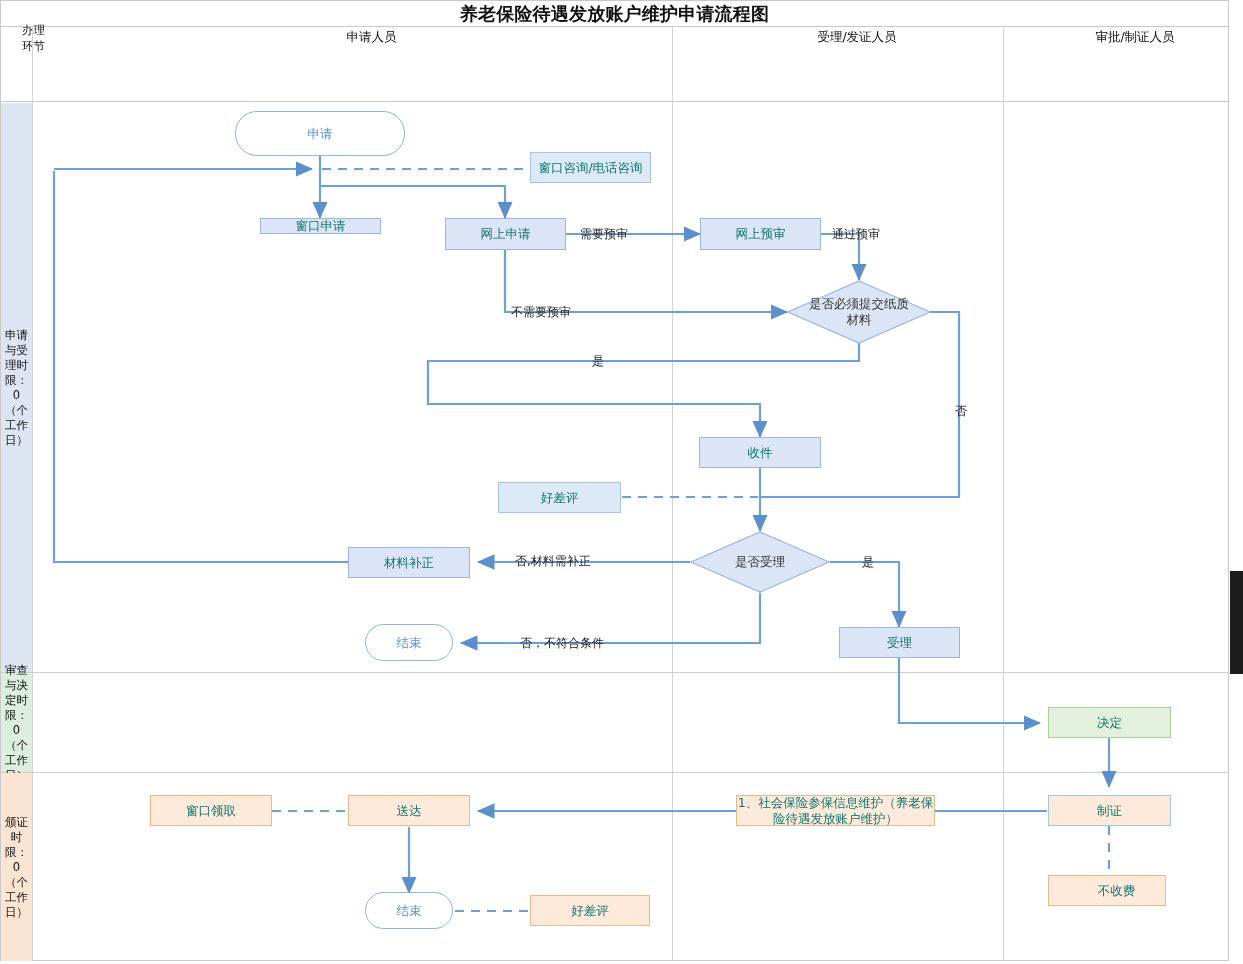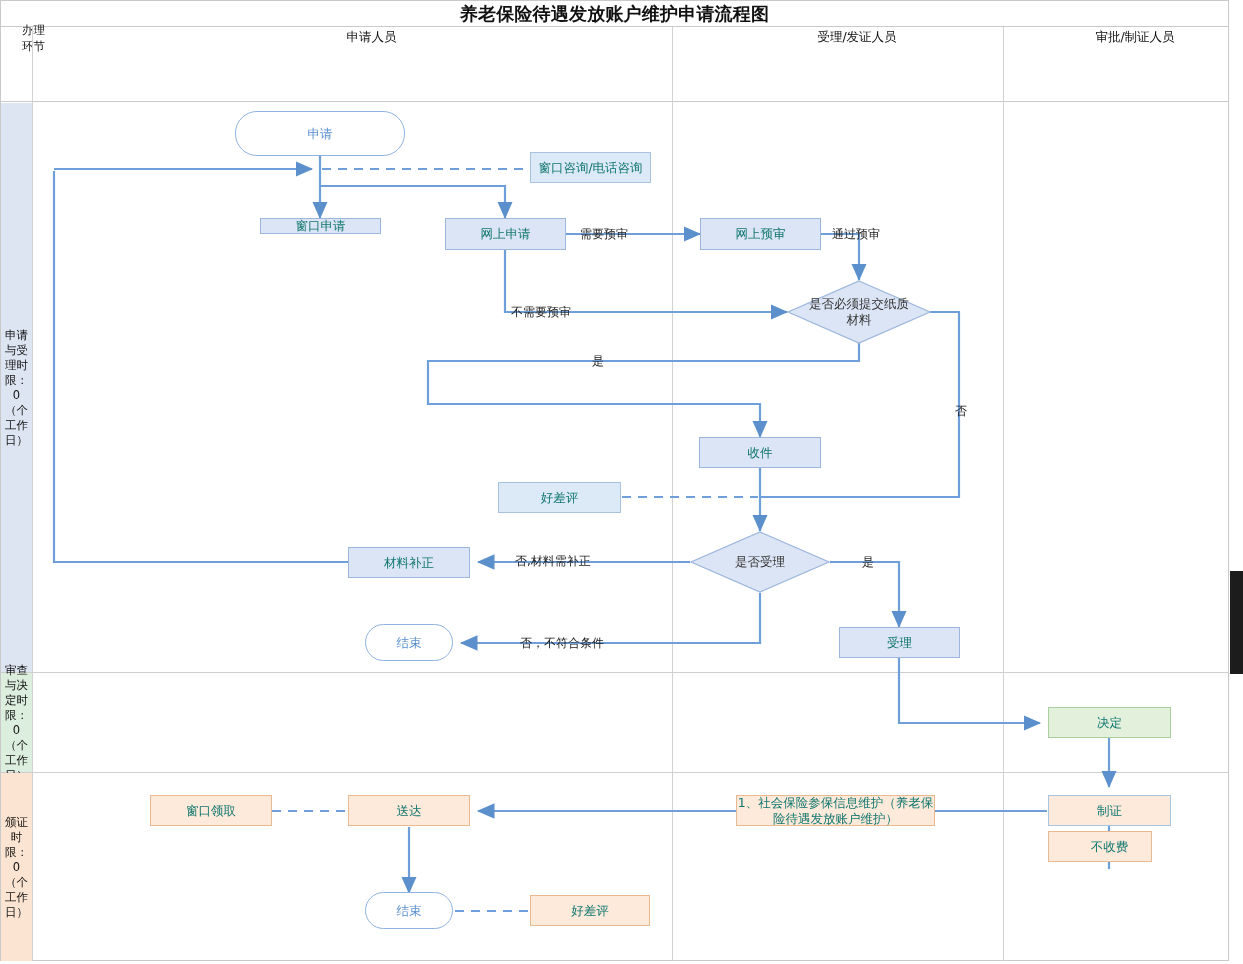--- a/index.html
+++ b/index.html
@@ -171,21 +171,21 @@
   </div>
 
   <div class="node oval" style="left:365px;top:624px;width:88px;height:37px;">结束</div>
 
   <div class="node n-blue" style="left:839px;top:627px;width:121px;height:31px;">受理</div>
 
   <div class="node n-green" style="left:1048px;top:707px;width:123px;height:31px;">决定</div>
 
   <div class="node n-peach" style="left:1048px;top:795px;width:123px;height:31px;">制证</div>
 
-  <div class="node n-peach2" style="left:1048px;top:831px;width:104px;height:31px;padding-left:19px;">不收费</div>
+  <div class="node n-peach2" style="left:1048px;top:875px;width:118px;height:31px;padding-left:19px;">不收费</div>
 
   <div class="node n-peach2" style="left:736px;top:795px;width:200px;height:31px;width:199px;">1、社会保险参保信息维护（养老保险待遇发放账户维护）</div>
 
   <div class="node n-peach2" style="left:150px;top:795px;width:122px;height:31px;">窗口领取</div>
 
   <div class="node n-peach2" style="left:348px;top:795px;width:122px;height:31px;">送达</div>
 
   <div class="node oval" style="left:365px;top:892px;width:88px;height:37px;">结束</div>
 
   <div class="node n-peach2" style="left:530px;top:895px;width:120px;height:31px;">好差评</div>

